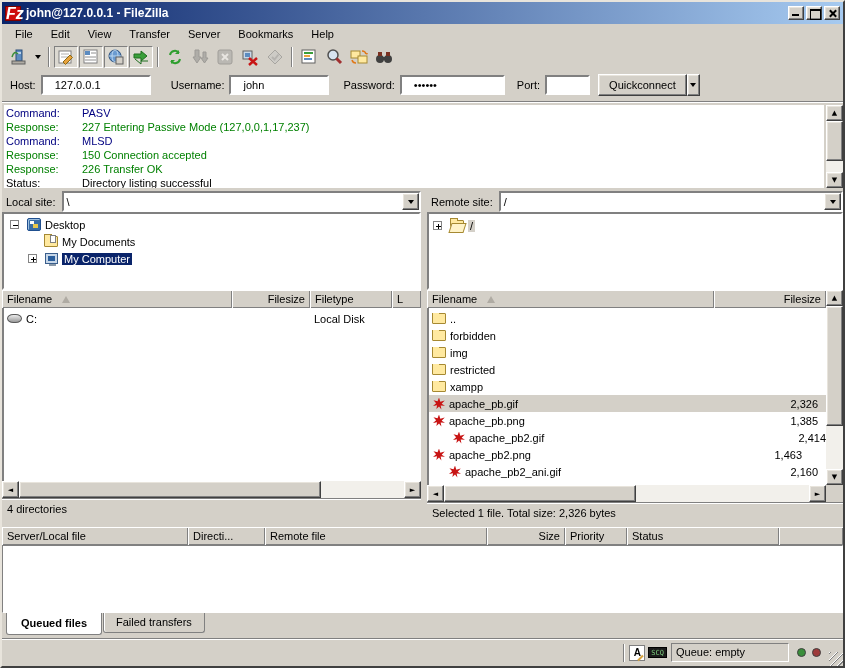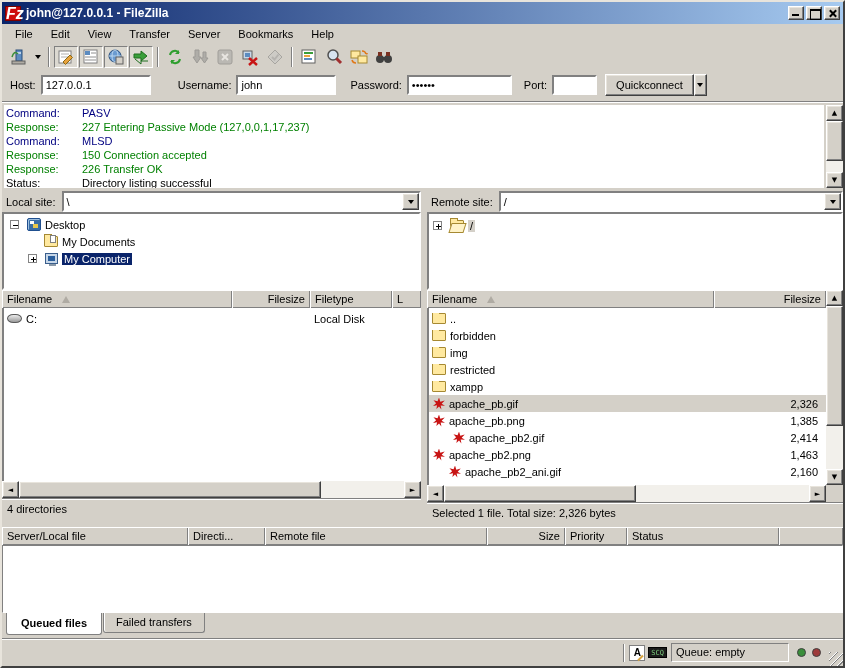--- a/index.html
+++ b/index.html
@@ -32,21 +32,21 @@
   .tsep { width:2px; height:20px; border-left:1px solid #808080; border-right:1px solid #FFF; margin:0 3px; }
   .tool { width:24px; height:22px; display:flex; align-items:center; justify-content:center; }
   .tool.toggled { border:1px solid; border-color:#808080 #FFF #FFF #808080; background:#DCD9D1; }
   .tool.disabled { filter:grayscale(1) opacity(.45); }
   .ddbtn { width:13px; height:22px; display:flex; align-items:center; justify-content:center; }
   .tri-down { width:0; height:0; border-left:3px solid transparent; border-right:3px solid transparent; border-top:4px solid #000; }
 
   
   .quickbar { left:0; top:67px; width:841px; height:33px; display:flex; align-items:center; padding-left:8px; border-bottom:1px solid #808080; box-shadow:0 1px 0 #FFF; }
   .qlabel { margin-right:5px; }
-  .qinput { height:20px; background:#FFF; border:2px solid; border-color:#808080 #FFF #FFF #808080; font:11px "Liberation Sans","DejaVu Sans",sans-serif; padding:0 3px; }
+  .qinput { height:20px; background:#FFF; border:2px solid; border-color:#808080 #FFF #FFF #808080; font:11px "Liberation Sans","DejaVu Sans",sans-serif; padding:0 12px; }
   .qc-btn { height:22px; padding:0 10px; font:11px "Liberation Sans","DejaVu Sans",sans-serif; display:flex; align-items:center; }
   .combo-arrow { width:17px; align-self:stretch; display:flex; align-items:center; justify-content:center; flex:none; }
 
   
   .log { left:0; top:101px; width:841px; height:87px; }
   .log-body { position:absolute; left:2px; top:2px; right:19px; bottom:2px; background:#FFF; overflow:hidden; padding:1px 2px; }
   .log-line { height:14px; line-height:14px; white-space:nowrap; }
   .log-label { display:inline-block; width:76px; }
   .k-command { color:var(--command,#000080); }
   .k-response { color:var(--response,#008000); }
@@ -275,21 +275,21 @@
             <rect x="3" y="4" width="4" height="4" fill="#7A3020"></rect>
             <rect x="11" y="4" width="4" height="4" fill="#7A3020"></rect>
           </svg>
       </span>
     </div>
   </div>
 
   <div class="abs quickbar">
     <span class="qlabel">Host:</span>
     <input class="qinput" style="width: 110px;" value="127.0.0.1">
-    <span class="qlabel" style="margin-left:27px">Username:</span>
+    <span class="qlabel" style="margin-left:20px">Username:</span>
     <input class="qinput" style="width: 100px;" value="john">
     <span class="qlabel" style="margin-left:14px">Password:</span>
     <input class="qinput" style="width: 105px;" value="••••••">
     <span class="qlabel" style="margin-left:12px">Port:</span>
     <input class="qinput" style="width: 45px;" value="">
     <button class="raised qc-btn" style="margin-left:8px">Quickconnect</button>
     <div class="raised ddbtn" style="height:22px">
         <span class="tri-down"></span>
       </div>
   </div>
@@ -451,28 +451,28 @@
               <span class="splat"></span>
               <span>apache_pb.png</span>
             </span>
             <span class="cell r" style="flex:1; padding-right:8px">1,385</span>
           </div>
         <div class="lrow">
             <span class="cell" style="width:285px; display:flex; align-items:center; padding-left:2px;margin-left:20px;">
               <span class="splat"></span>
               <span>apache_pb2.gif</span>
             </span>
-            <span class="cell r" style="flex:1; padding-right:8px">2,414</span>
+            <span class="cell r" style="flex:1; ">2,414</span>
           </div>
         <div class="lrow">
             <span class="cell" style="width:285px; display:flex; align-items:center; padding-left:2px;">
               <span class="splat"></span>
               <span>apache_pb2.png</span>
             </span>
-            <span class="cell r" style="flex:1; padding-right:8px">1,463</span>
+            <span class="cell r" style="flex:1; padding-right:24px">1,463</span>
           </div>
         <div class="lrow">
             <span class="cell" style="width:285px; display:flex; align-items:center; padding-left:18px;">
               <span class="splat"></span>
               <span>apache_pb2_ani.gif</span>
             </span>
             <span class="cell r" style="flex:1; padding-right:8px">2,160</span>
           </div>
       </div>
 

